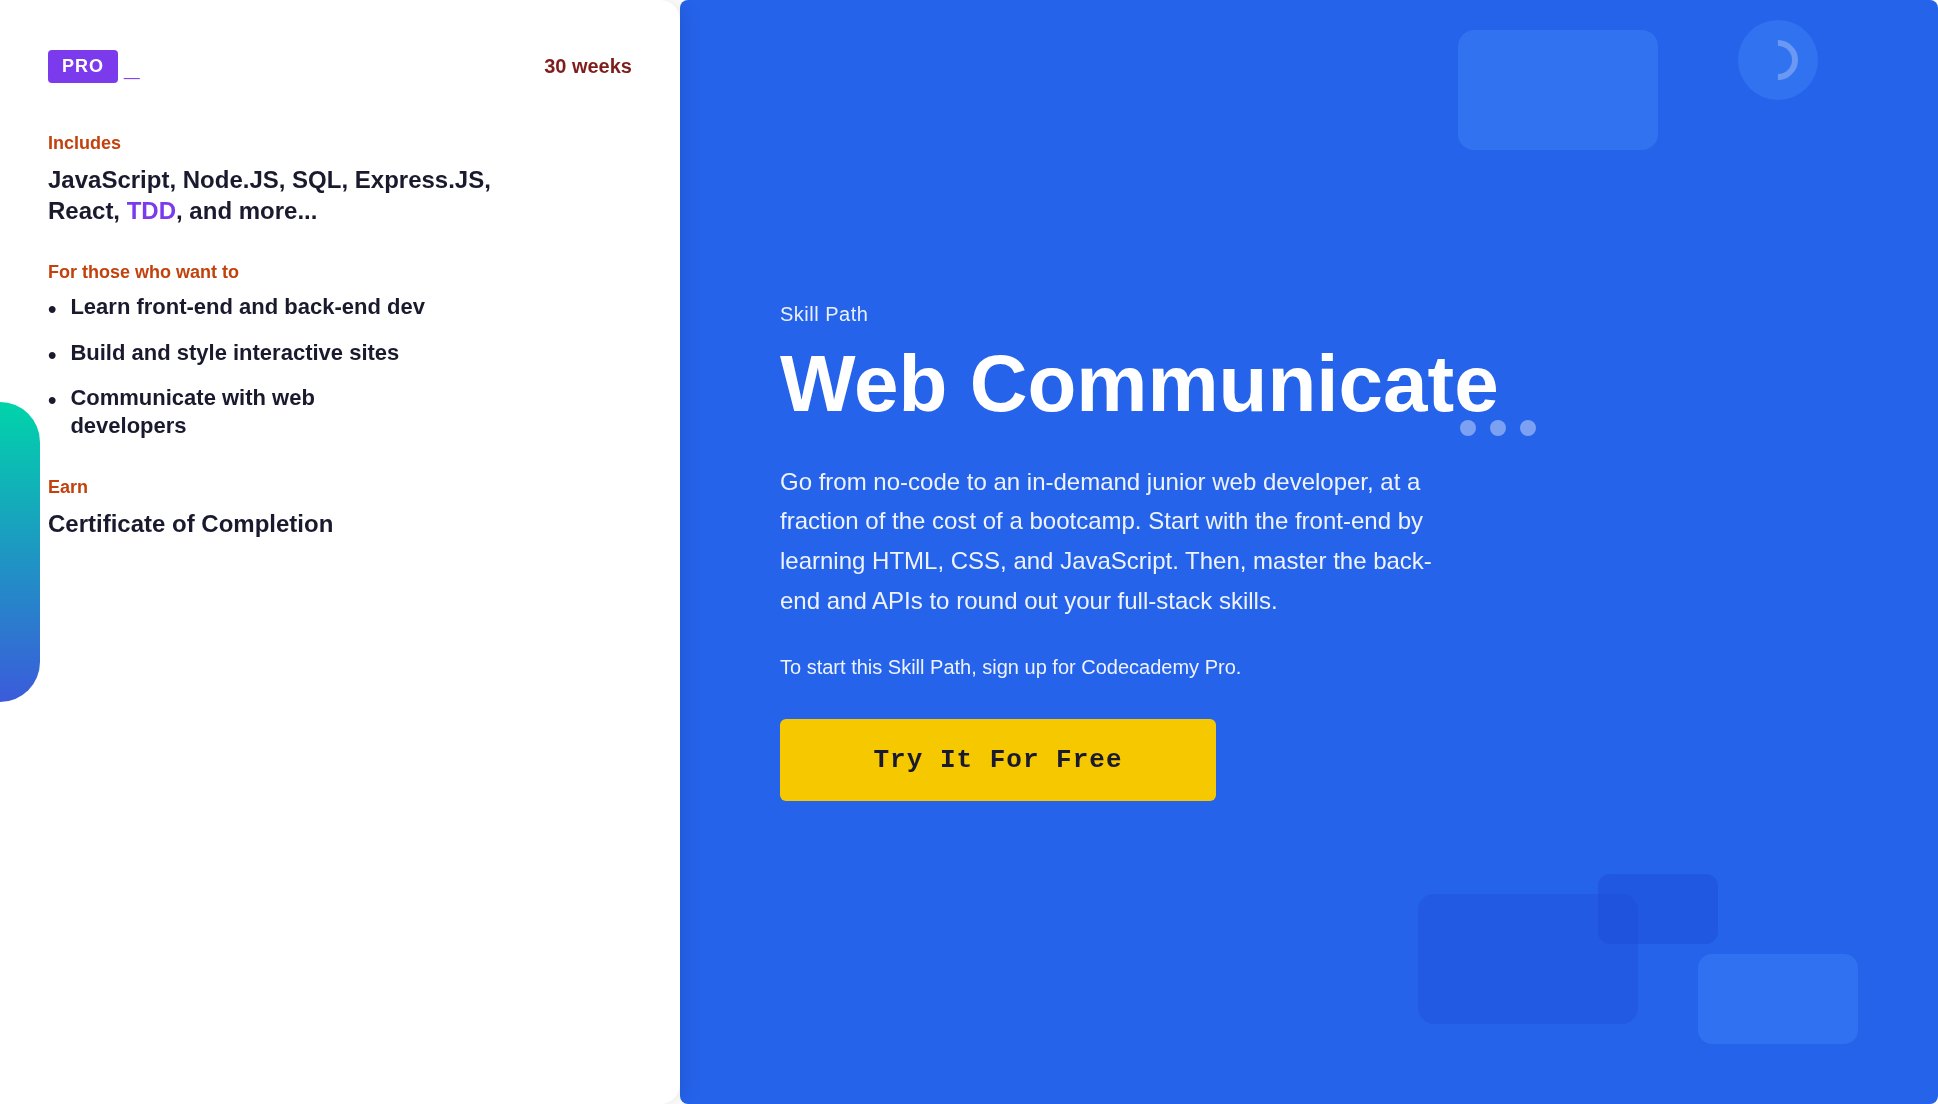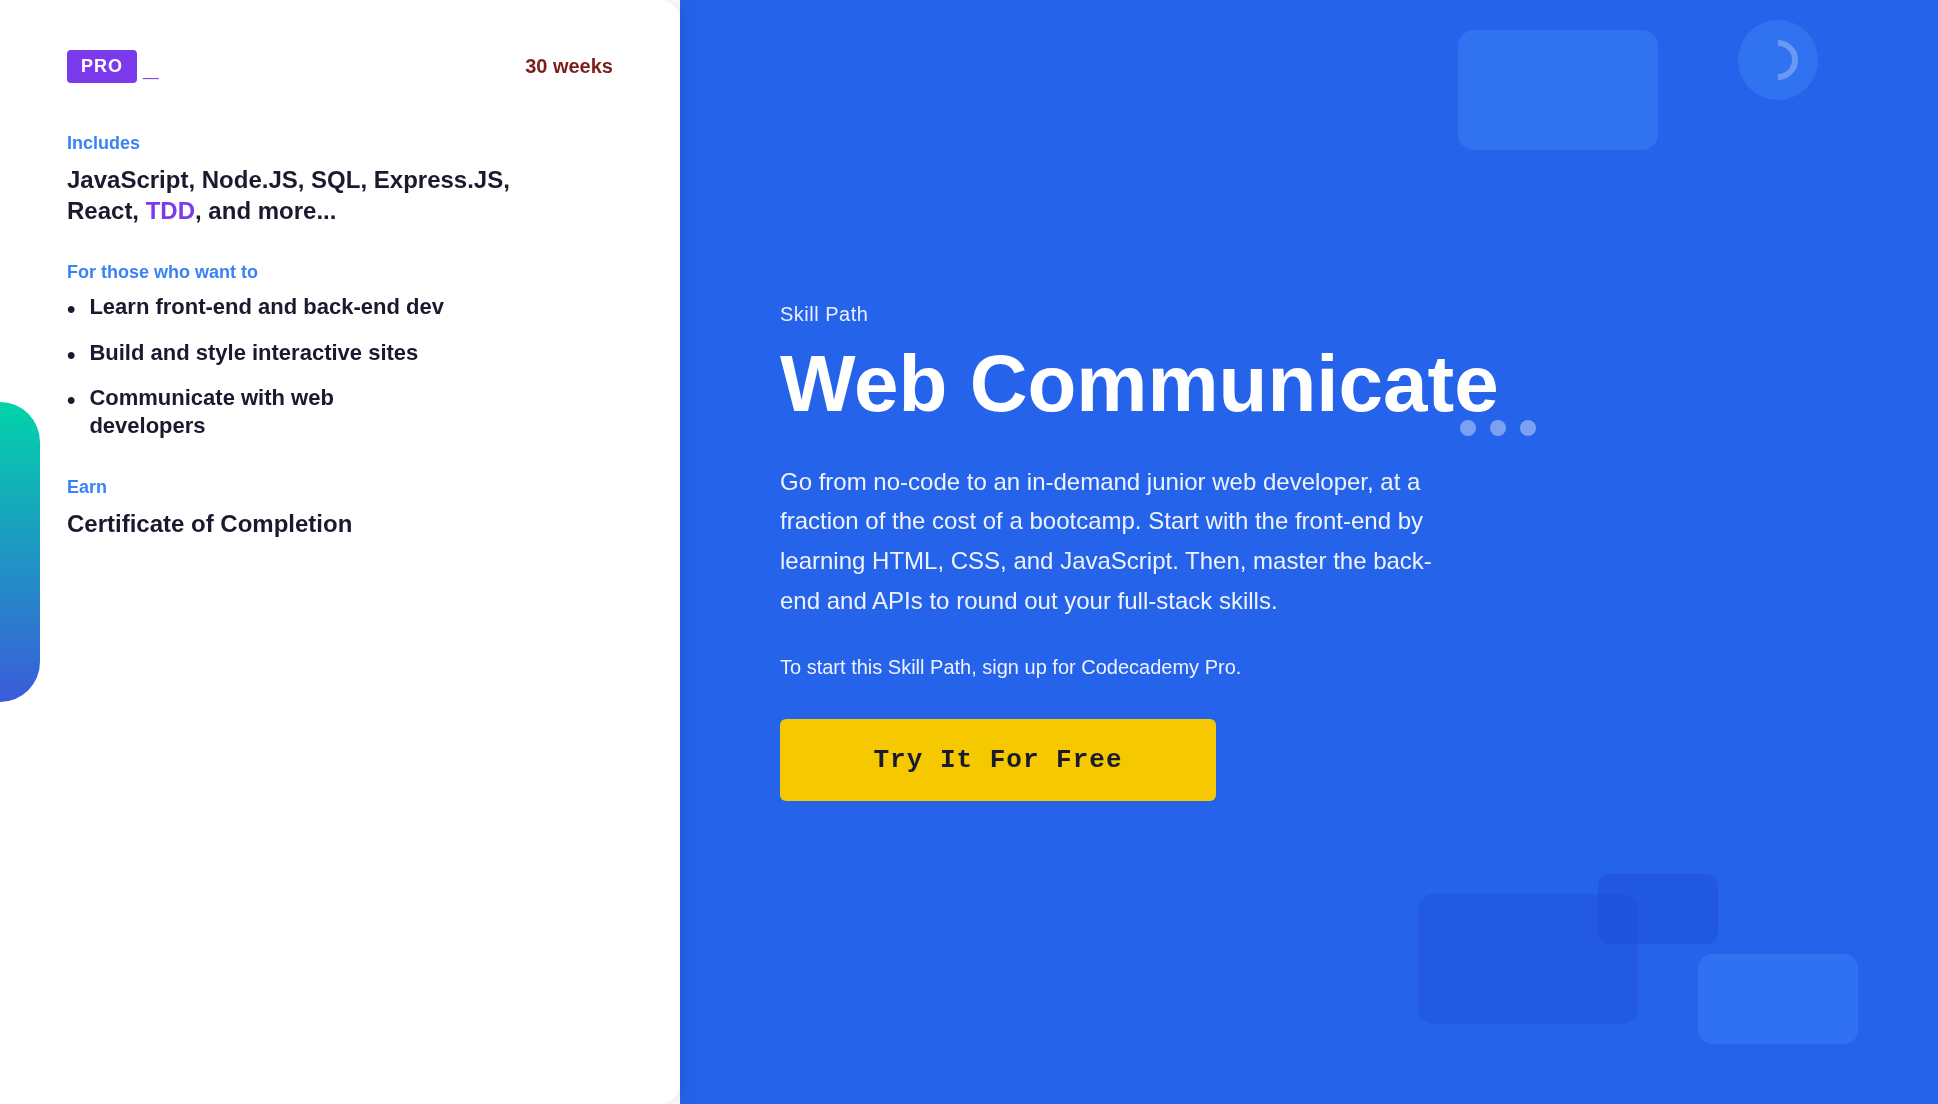--- a/index.html
+++ b/index.html
@@ -13,21 +13,21 @@
       height: 1104px;
       display: flex;
       font-family: -apple-system, BlinkMacSystemFont, 'Segoe UI', sans-serif;
       overflow: hidden;
     }
 
     .left-panel {
       width: 680px;
       min-width: 680px;
       background: #ffffff;
-      padding: 50px 67px;
+      padding: 50px 48px;
       position: relative;
       border-radius: 0 20px 20px 0;
       z-index: 2;
       box-shadow: 4px 0 20px rgba(0,0,0,0.1);
     }
 
     .left-panel::before {
       content: '';
       position: absolute;
       left: -40px;
@@ -75,21 +75,21 @@
       color: #7f1d1d;
     }
 
     .section {
       margin-bottom: 36px;
     }
 
     .section-label {
       font-size: 18px;
       font-weight: 600;
-      color: #3b82f6;
+      color: #c2410c;
       margin-bottom: 10px;
     }
 
     .section-content {
       font-size: 24px;
       font-weight: 800;
       color: #1a1a2e;
       line-height: 1.3;
     }
 
@@ -121,20 +121,21 @@
 
     .right-panel {
       flex: 1;
       background: #2563eb;
       position: relative;
       padding: 80px 100px;
       overflow: hidden;
       display: flex;
       flex-direction: column;
       justify-content: center;
+      border-radius: 8px;
     }
 
     
     .deco-shape {
       position: absolute;
       border-radius: 20px;
       opacity: 0.35;
     }
 
     .deco-1 {

